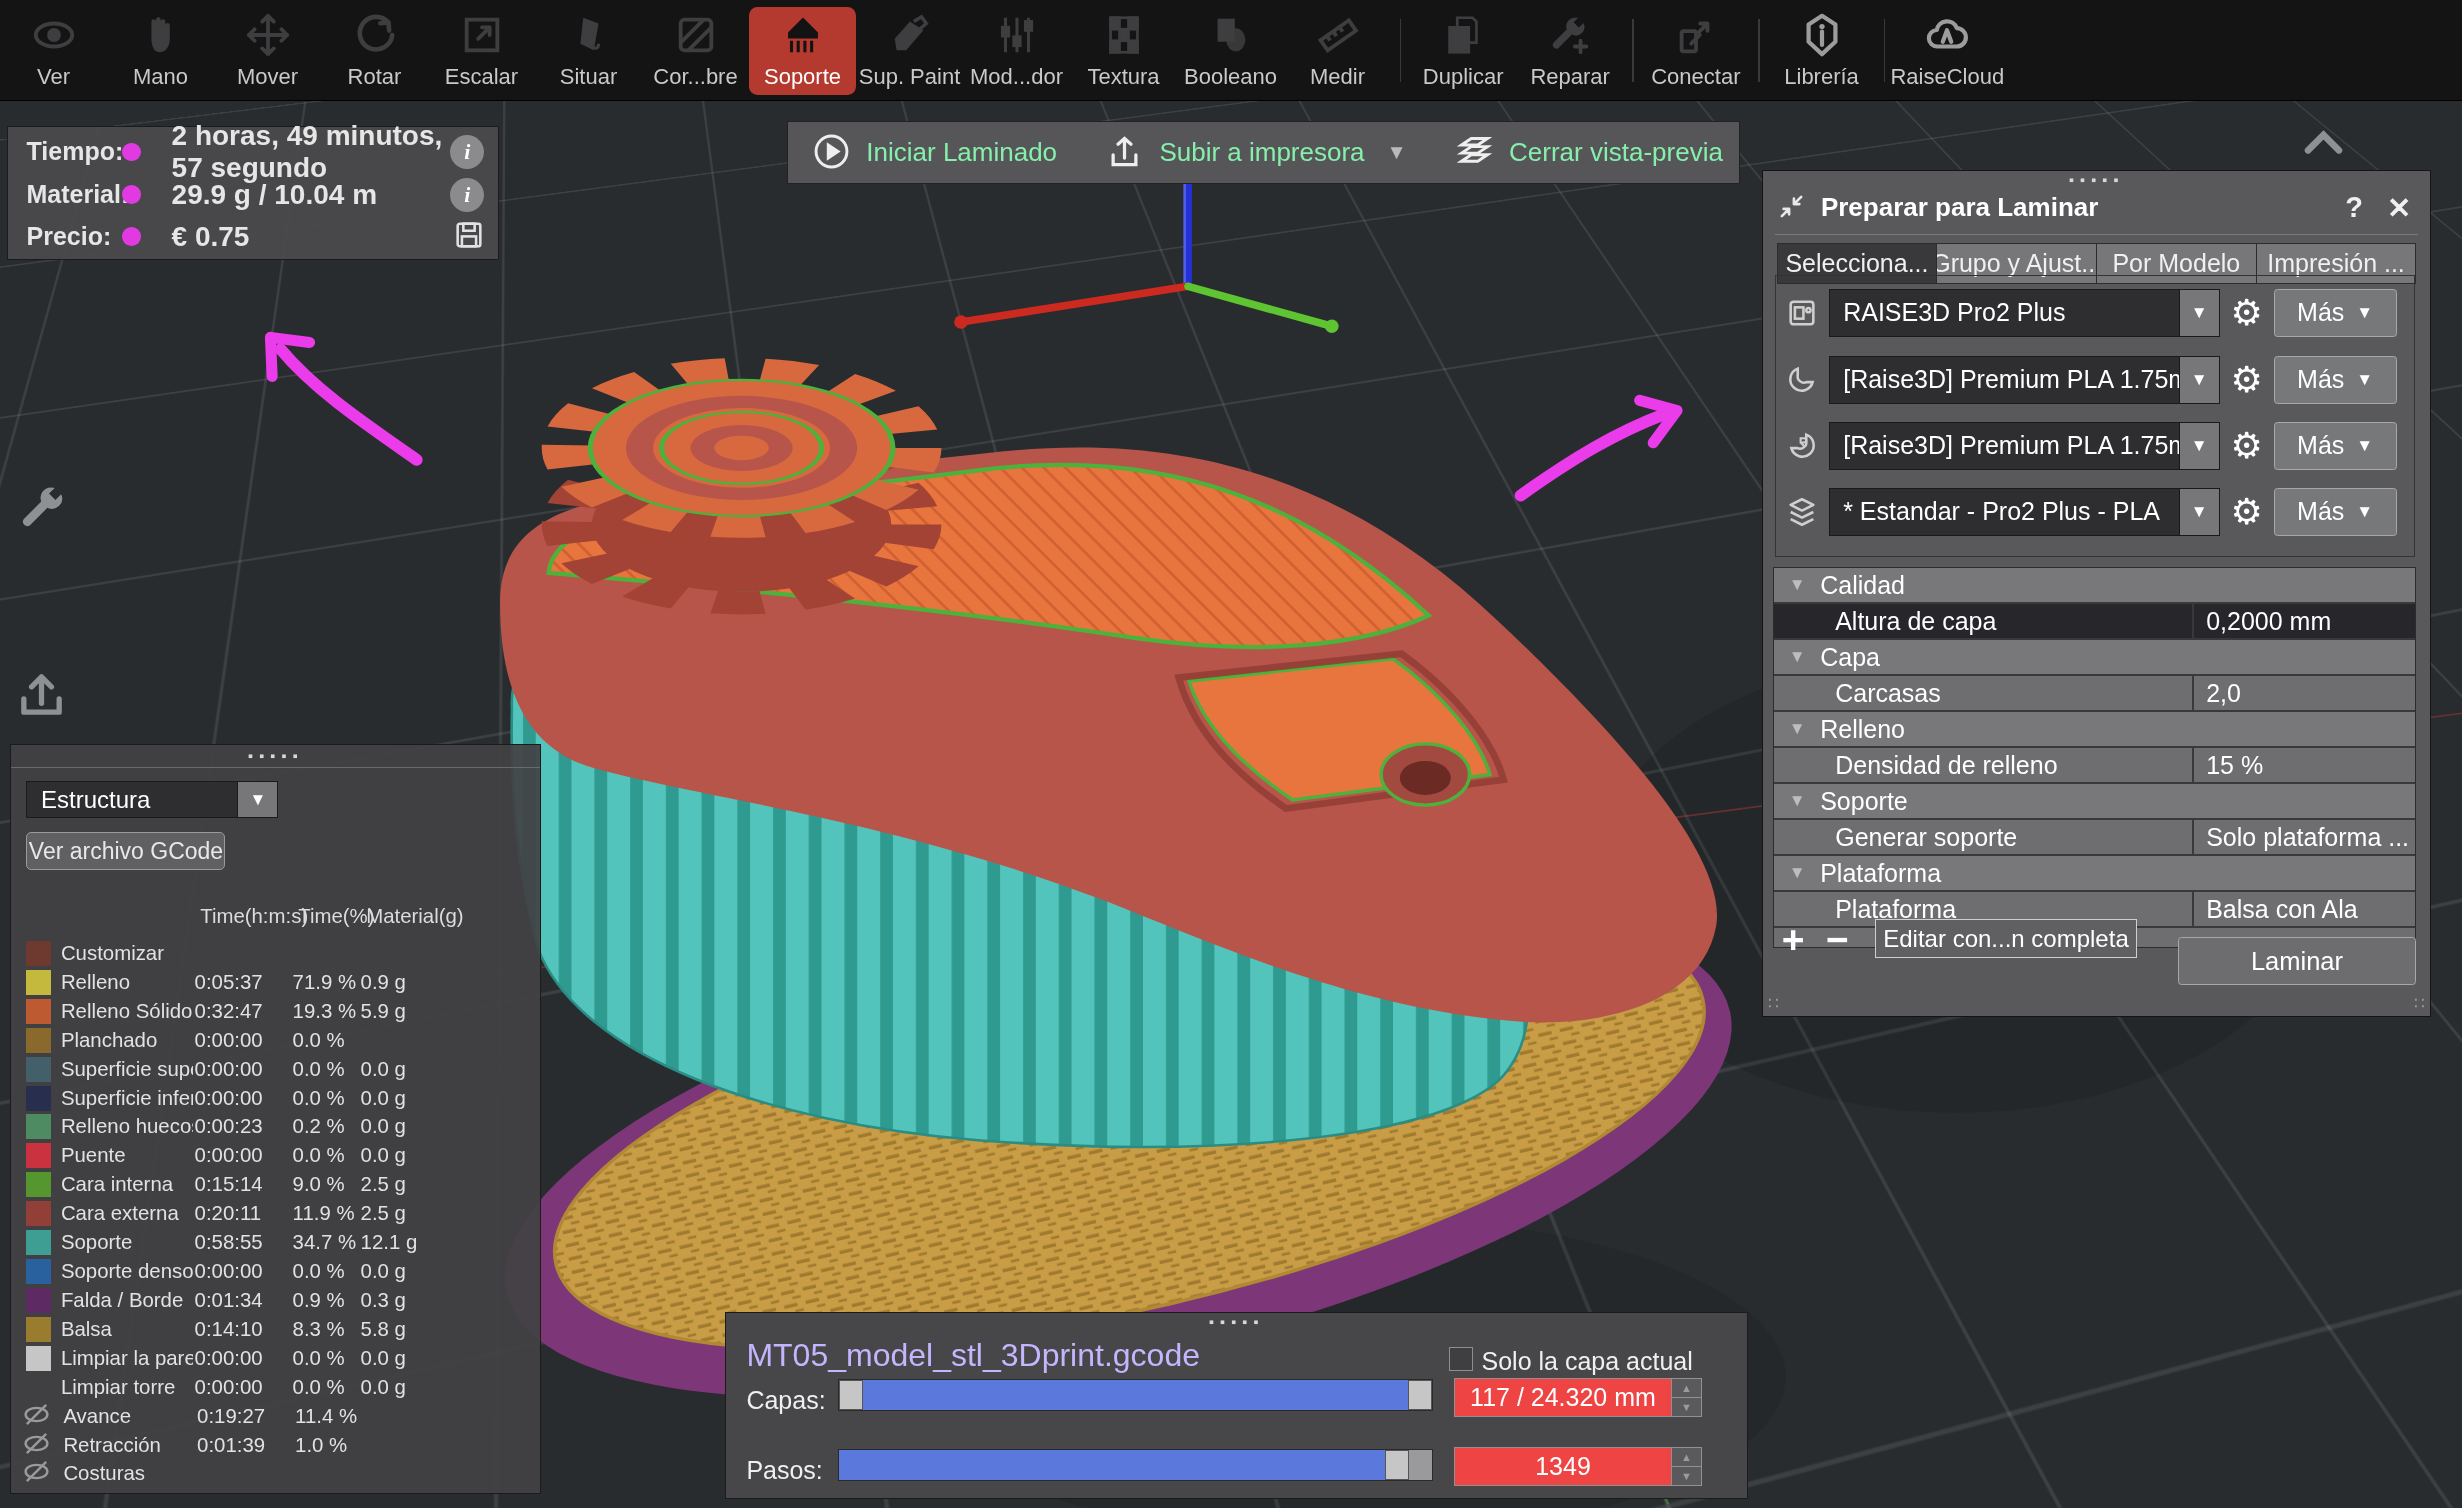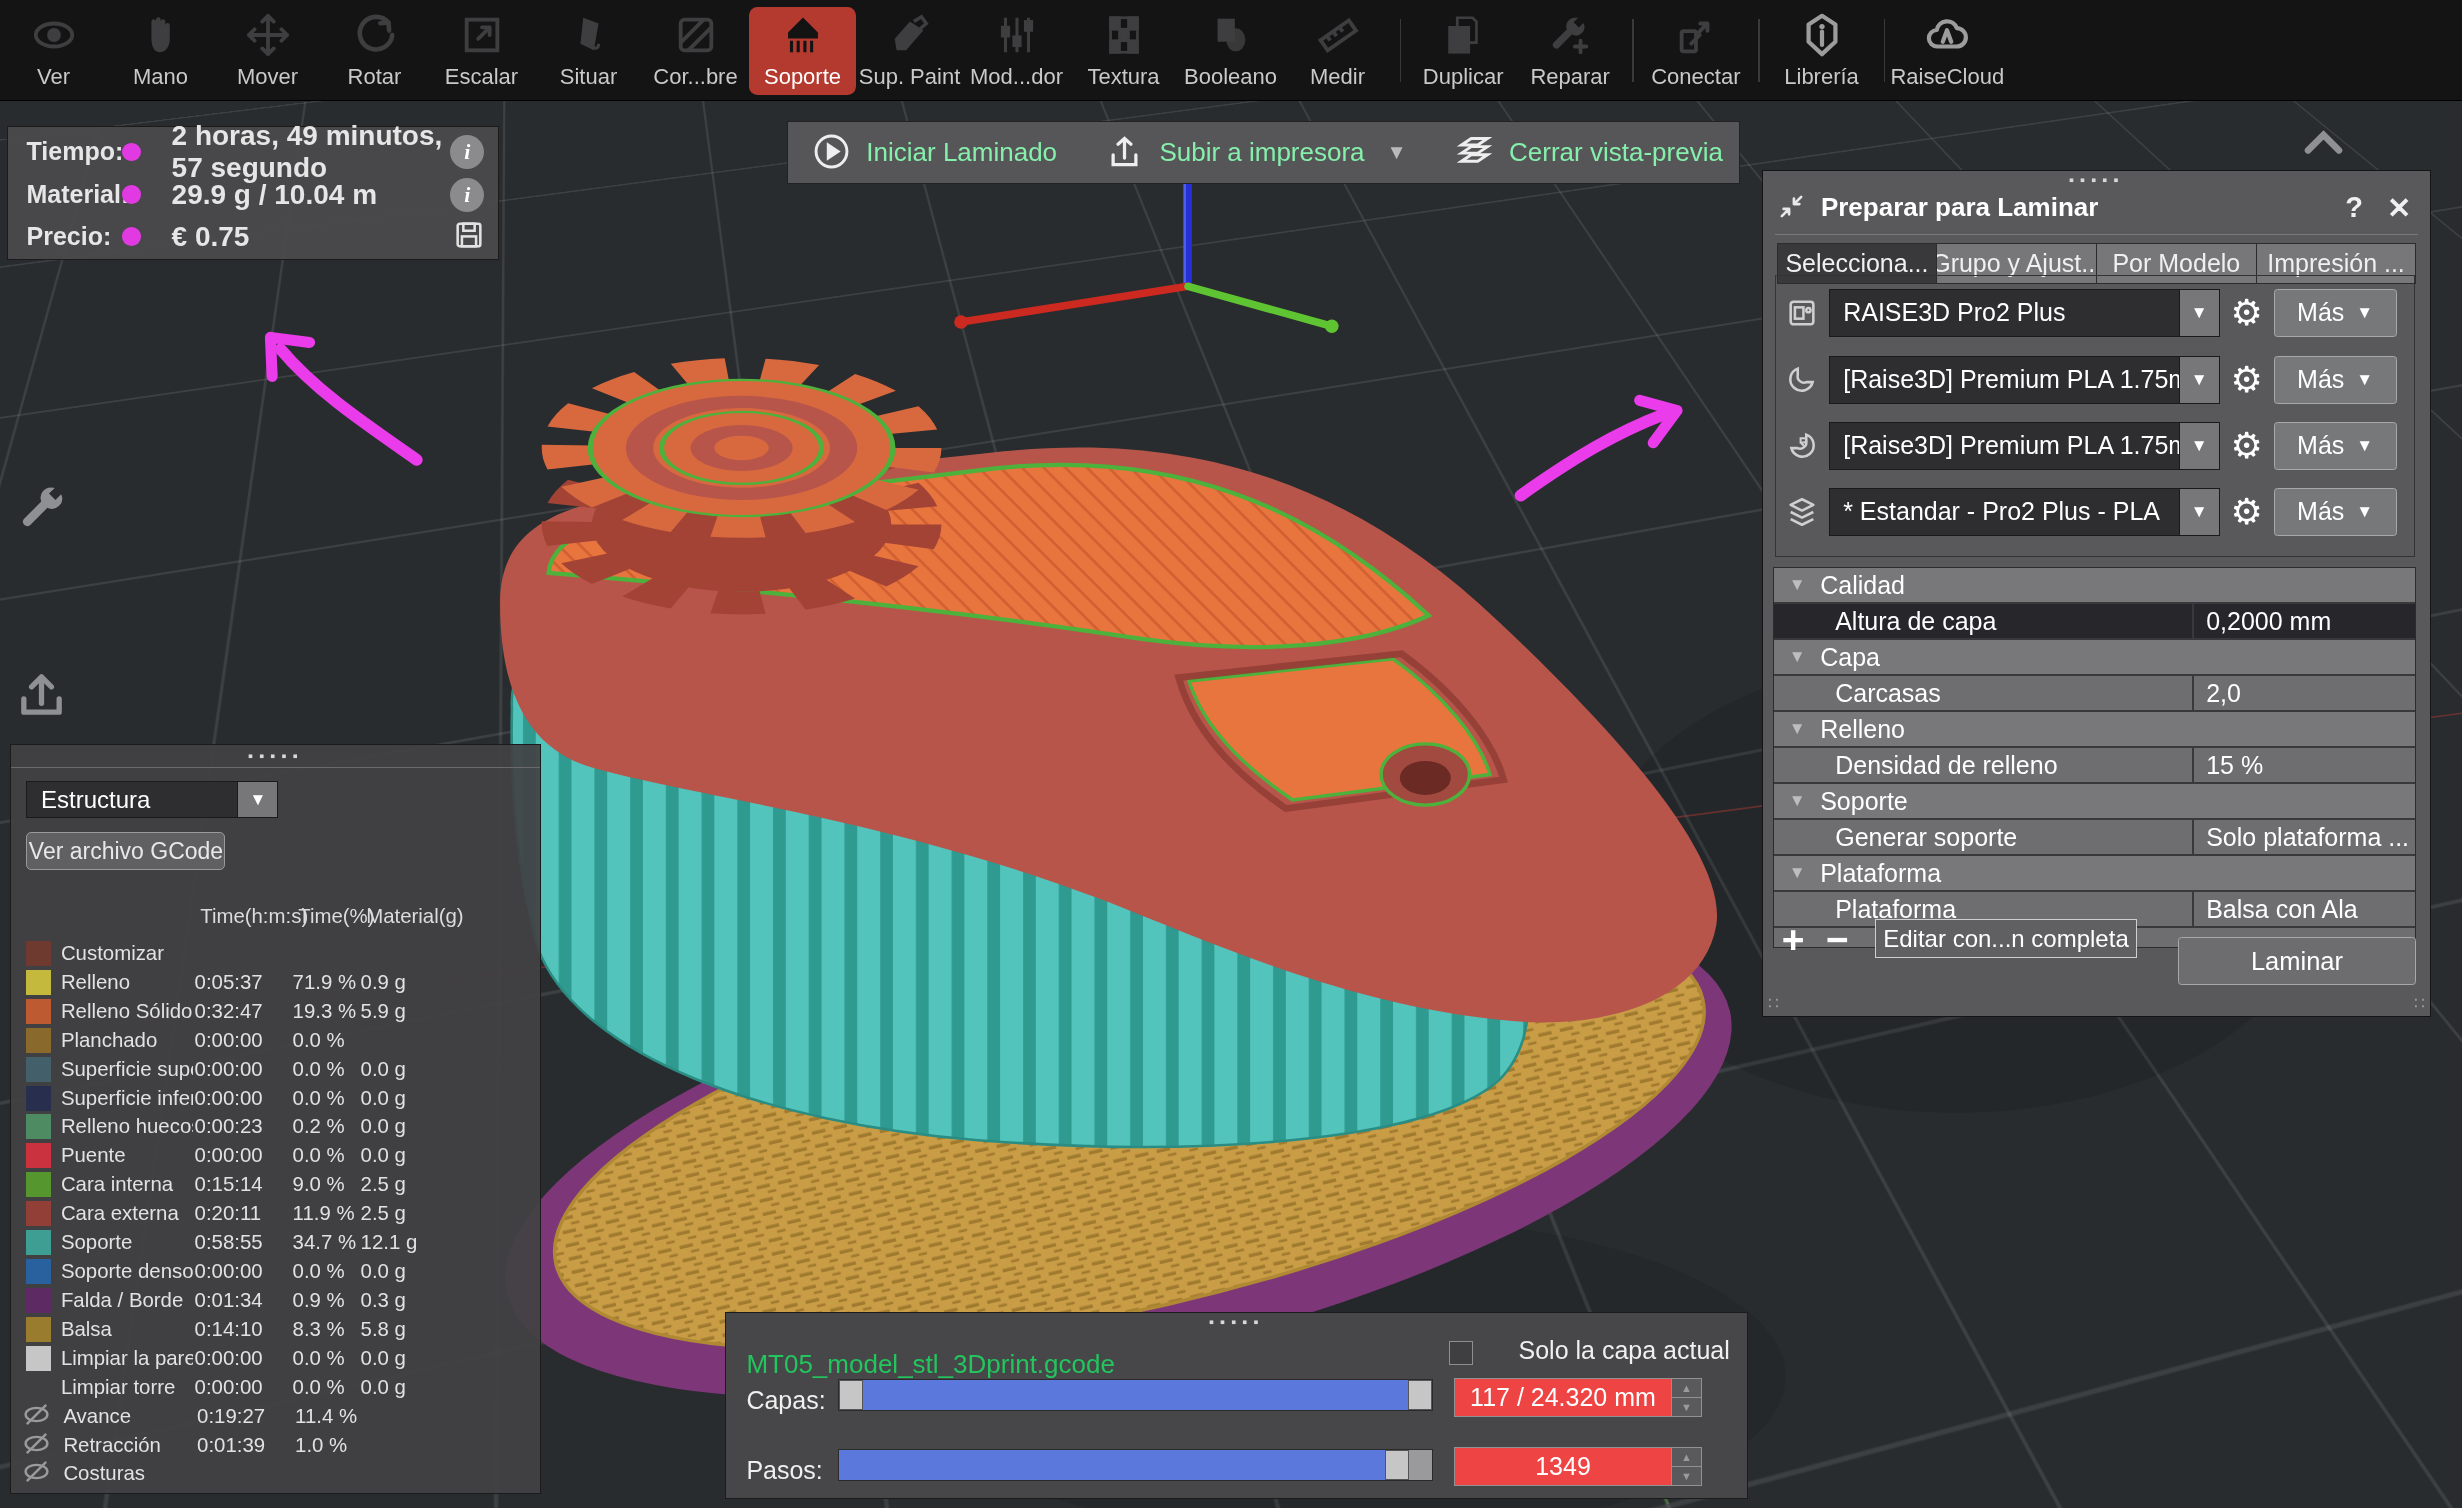--- a/index.html
+++ b/index.html
@@ -126,22 +126,22 @@
   .stime{width:98px;margin-left:1.7px;}
   .spct{width:68px;}
   .smat{width:77px;}
   .eyeoff{color:#9a9a9c;margin-left:11px;width:31px;}
   .eyeoff svg{width:29px;height:29px;}
 
   
   #layerpanel{left:725px;top:1312px;width:1021px;height:185px;background:#474749;
               border:1.7px solid #1b1b1b;z-index:10;}
   #layerpanel .dots{margin-top:3.4px;}
-  #filename{position:absolute;left:20.4px;top:36px;font-size:26px;color:#22c55e;}
-  #onlylayer{position:absolute;left:723px;top:23px;display:flex;align-items:flex-end;cursor:pointer;gap:37px;}
+  #filename{position:absolute;left:20.4px;top:24px;font-size:32px;color:#c4b5fd;}
+  #onlylayer{position:absolute;left:723px;top:34px;display:flex;align-items:flex-start;cursor:pointer;}
   #onlylayer .cbx{width:22px;height:22px;background:#3f3f41;border:1.7px solid #8e8e90;}
   #onlylayer .cblabel{font-size:25px;color:#f0f0f0;margin-left:8.5px;white-space:nowrap;}
   .sliderrow-label{position:absolute;font-size:25px;color:#f0f0f0;}
   .slider{position:absolute;left:112px;width:595px;height:32px;background:#6a6a6c;
           border:1.7px solid #2a2a2a;box-sizing:border-box;display:flex;cursor:pointer;}
   .sl-handle{width:22px;background:#c6c6c6;border:0.9px solid #555;}
   .sl-fill{background:#5b79dc;}
   .spin{position:absolute;left:728px;width:248px;height:39px;background:#ef4444;
         border:1.7px solid #919193;box-sizing:border-box;display:flex;}
   .spin .spval{flex:1;color:#fff;font-size:25px;display:flex;align-items:center;justify-content:center;}

